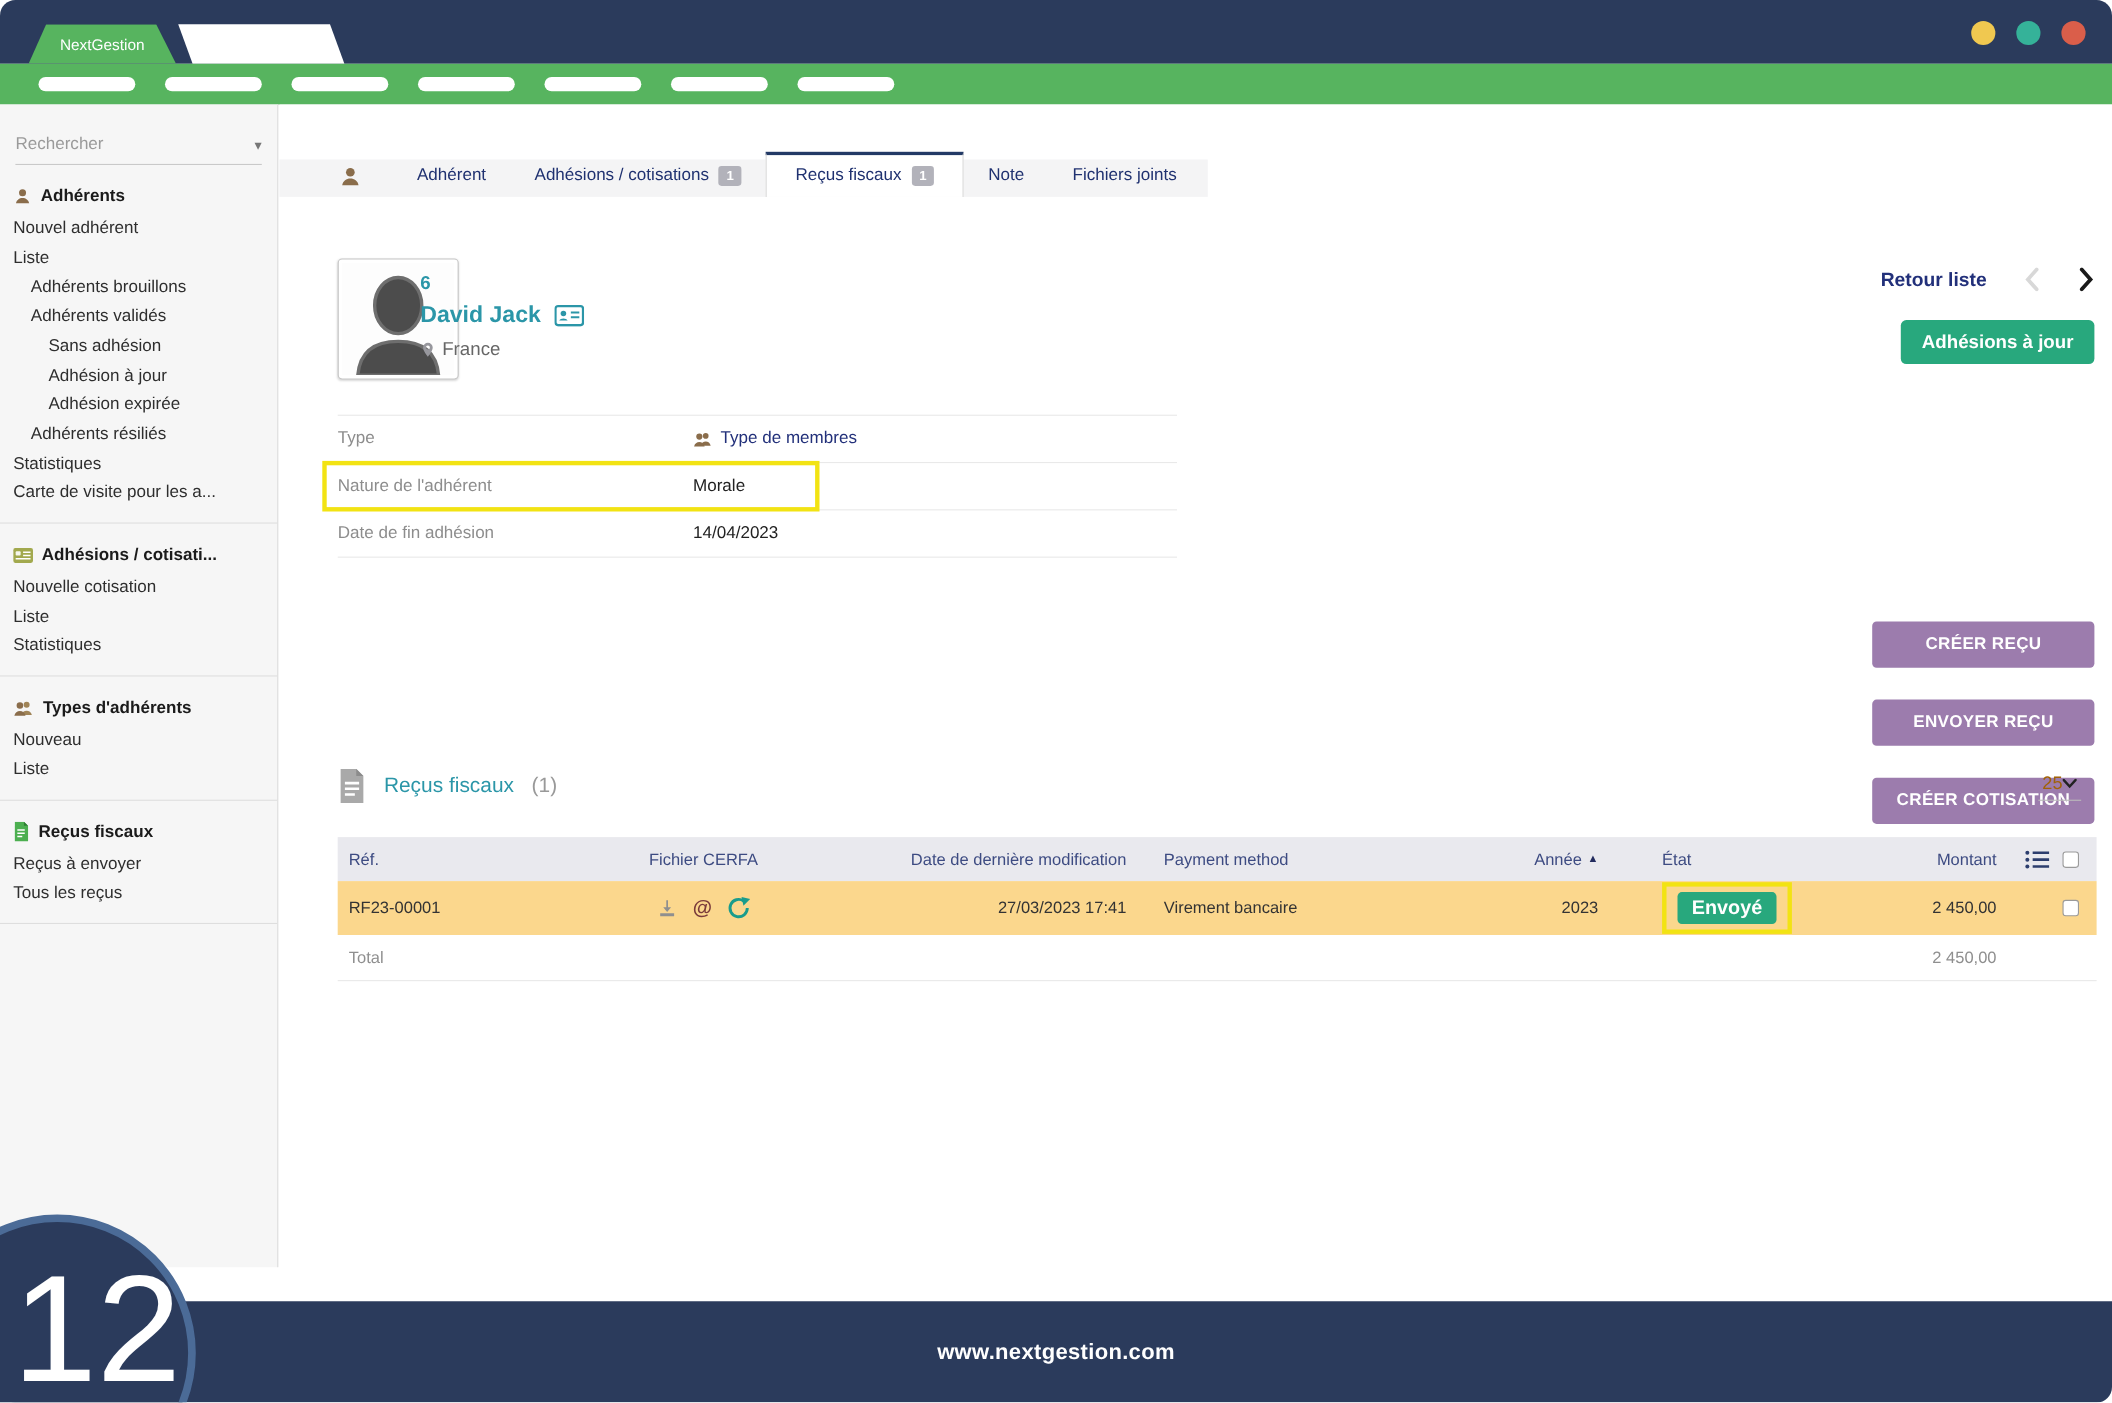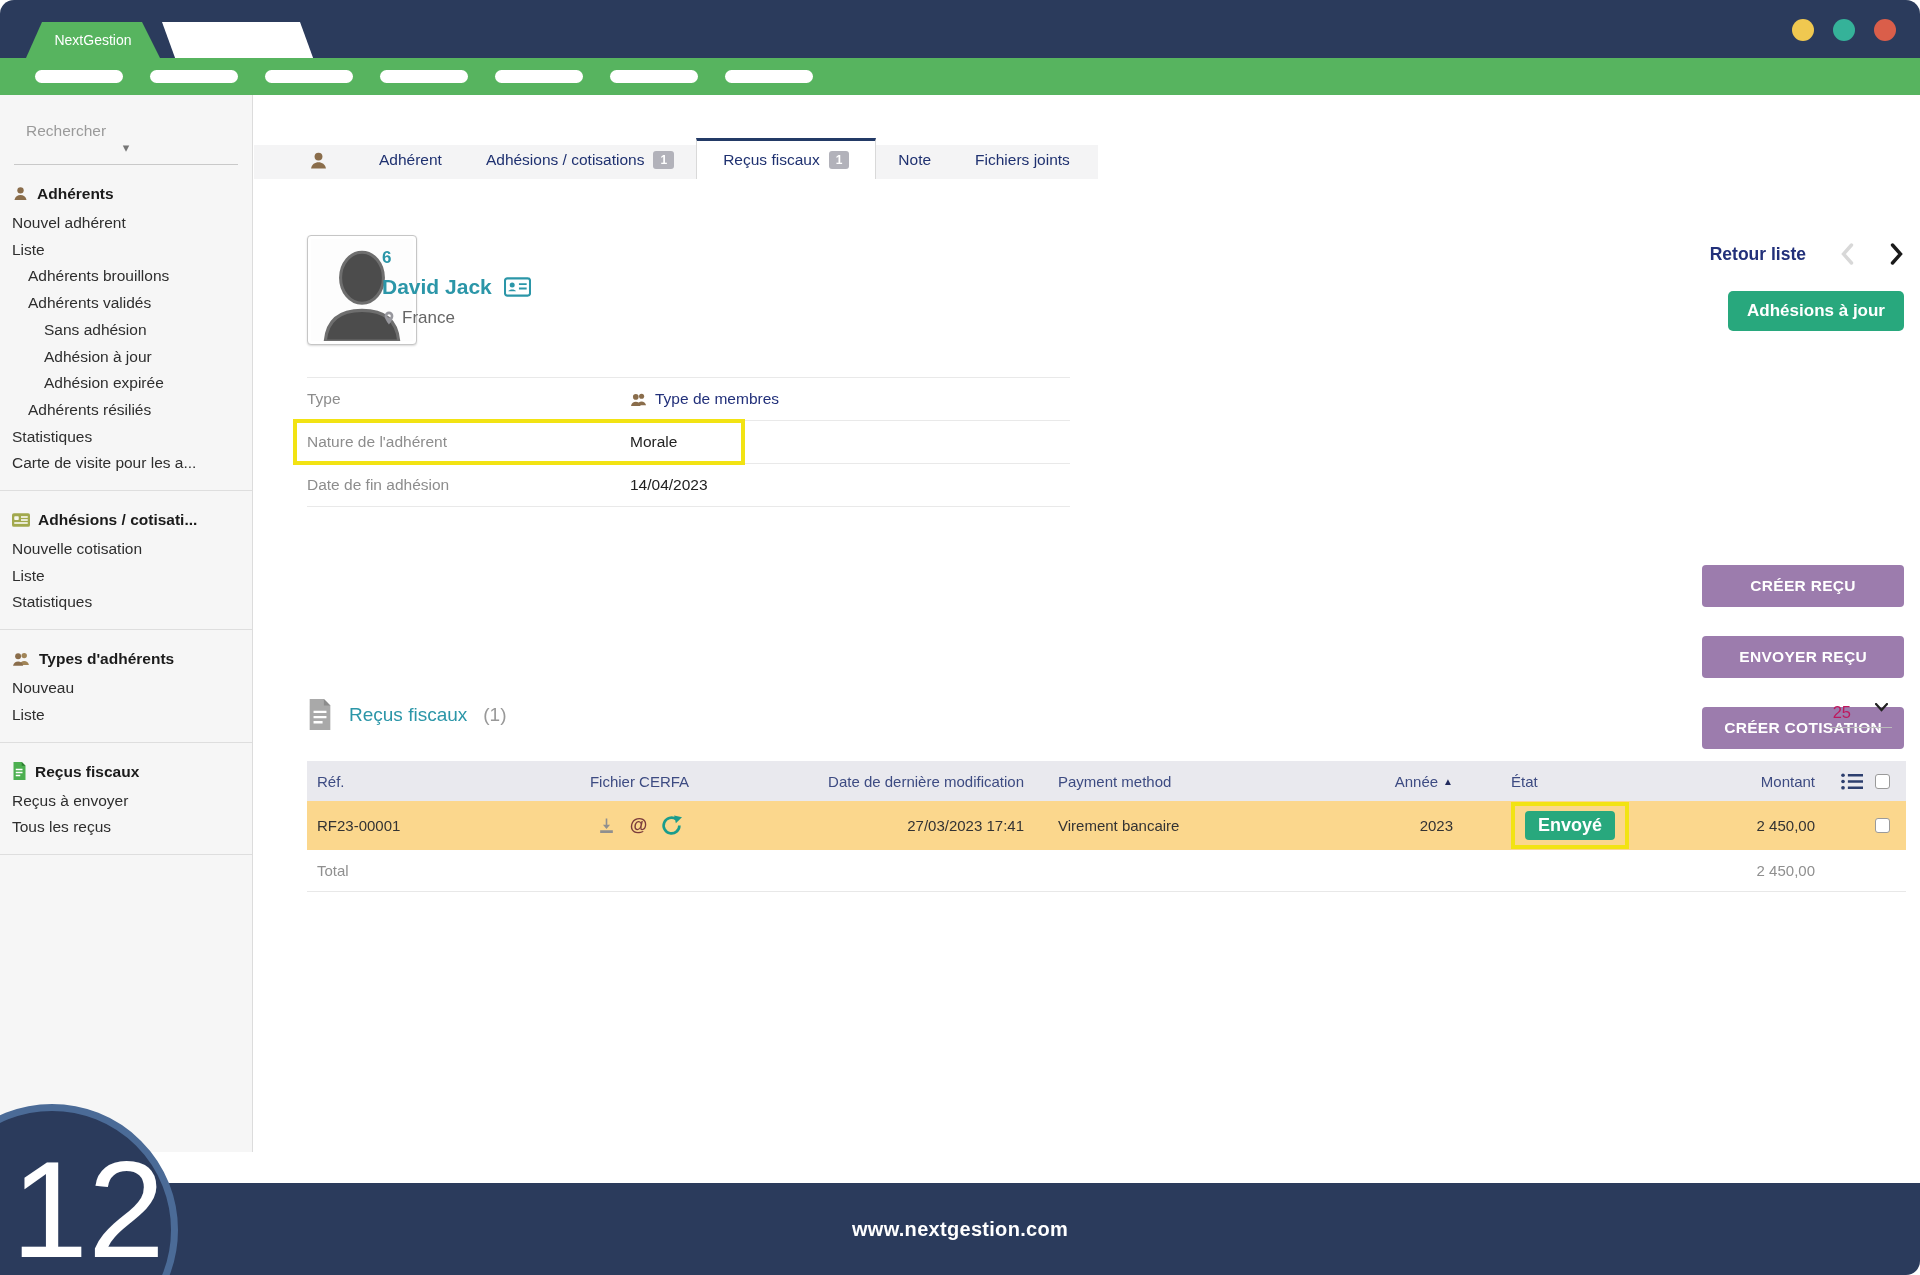--- a/index.html
+++ b/index.html
@@ -17,21 +17,21 @@
   .dot { width:22px; height:22px; border-radius:50%; }
 
   
   .greenbar { position:absolute; top:58px; left:0; width:100%; height:37px; background:#57b45f;
     display:flex; gap:27px; padding:12px 0 0 35px; }
   .pill { width:88px; height:13px; background:#fff; border-radius:7px; }
 
   
   .sidebar { position:absolute; top:95px; left:0; width:253px; height:1057px; background:#f6f6f6;
     border-right:1px solid #dcdcdc; color:#2e2e2e; font-size:15.5px; }
-  .search { margin:27px 14px 0; padding-bottom:9px; border-bottom:1px solid #c9c9c9; display:flex; align-items:center;flex-direction:column; }
+  .search { margin:27px 14px 0; padding-bottom:9px; border-bottom:1px solid #c9c9c9; display:flex; align-items:center; }
   .search input { flex:1; border:none; outline:none; background:transparent; font-size:15.5px; color:#555;
     font-family:"Liberation Sans", sans-serif; }
   .search input::placeholder { color:#9a9a9a; }
   .search .caret { color:#777; font-size:13px; }
   .divider { border-top:1px solid #dedede; margin-top:13px; }
   .section { margin:15px 0 0 12px; }
   .sec-head { display:flex; align-items:center; gap:8px; font-weight:bold; color:#1b1b1b; line-height:27px; margin-bottom:3px; cursor:pointer; }
   .sec-head svg { flex:0 0 auto; }
   .s-item { display:block; line-height:26.7px; cursor:pointer; }
   .ind1 { padding-left:16px; }
@@ -77,21 +77,21 @@
   
   .actions { position:absolute; top:470px; right:16px; display:flex; gap:29px;flex-direction:column; }
   .act-btn { background:#9c7cad; color:#fff; border:none; border-radius:4px; font-weight:bold; font-size:15.5px;
     letter-spacing:.3px; padding:12px 22px; cursor:pointer; font-family:"Liberation Sans",sans-serif; }
 
   
   .list-header { position:absolute; top:604px; left:53px; display:flex; align-items:center; gap:16px; }
   .list-title { color:#2b96a8; font-size:19px; }
   .list-count { color:#999; font-size:19px; }
   .page-size { position:absolute; top:606px; right:28px; border-bottom:1px solid #bbb; padding:2px 4px 5px;
-    display:flex; gap:24px; font-size:16.5px; color:#be185d; cursor:pointer; }
+    display:flex; align-items:center; gap:0; font-size:16.5px; color:#a16207; cursor:pointer; }
 
   .rtable { position:absolute; top:666px; left:53px; right:14px; font-size:15px; }
   .trow { display:grid; grid-template-columns:240px 185px 300px 320px 115px 205px 1fr 85px; align-items:center; }
   .thead { background:#e9e9ee; color:#3d4b82; height:40px; }
   .tdata { background:#fbd78d; color:#333; height:49px; }
   .ttotal { color:#8f8f8f; height:42px; border-bottom:1px solid #e8e8e8; background:#fff; }
   .c-ref { padding-left:10px; }
   .c-cerfa { display:flex; justify-content:center; align-items:center; gap:14px; }
   .c-date { text-align:right; padding-right:8px; }
   .c-pay { padding-left:26px; }

